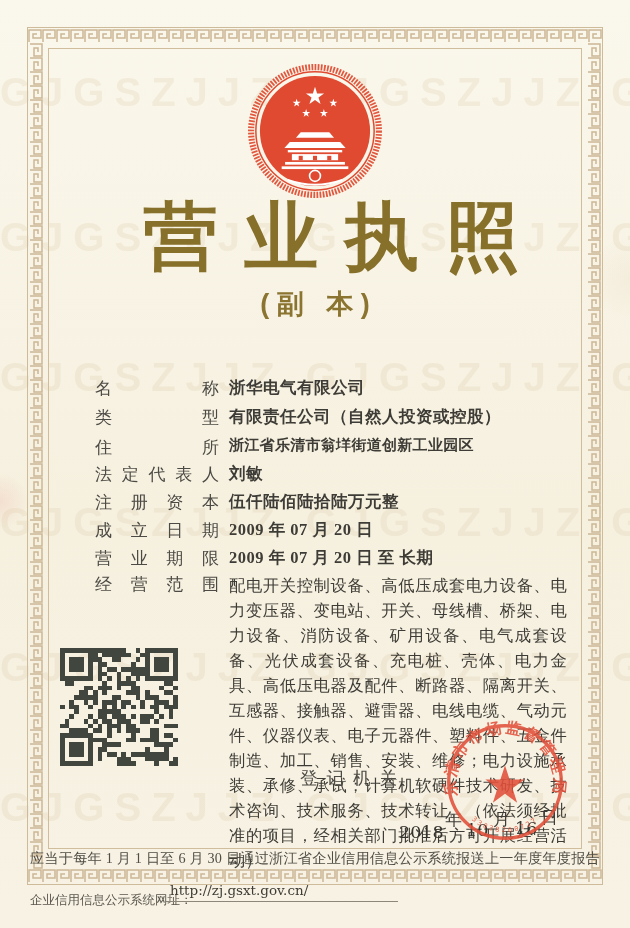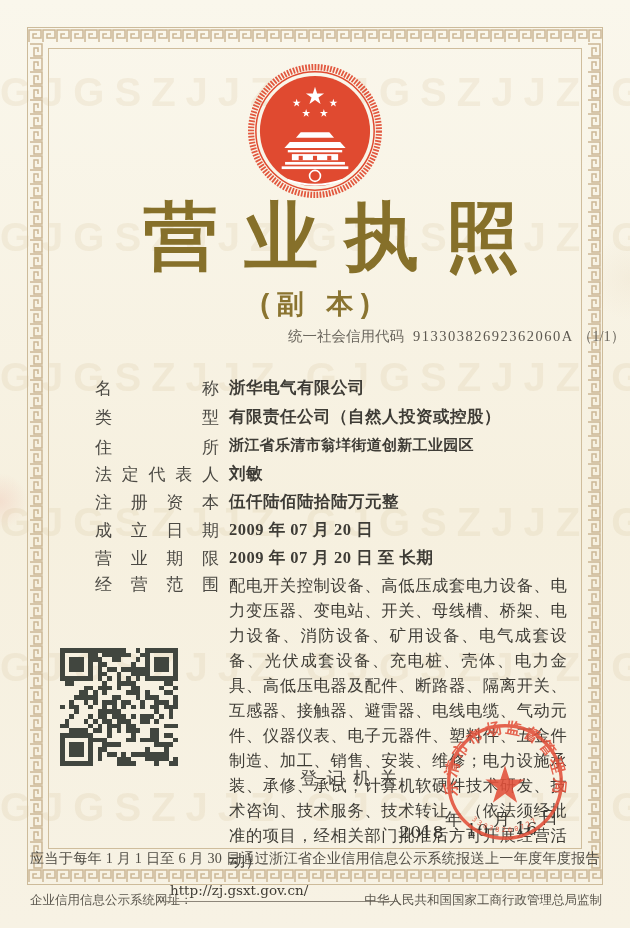--- a/index.html
+++ b/index.html
@@ -307,23 +307,20 @@
     <rect x="97" y="136.5" width="6" height="6.5" fill="#e04a30"></rect>
     <rect x="118" y="136.5" width="6" height="6.5" fill="#e04a30"></rect>
     <rect x="56" y="145.5" width="88" height="4" fill="#ffffff"></rect>
     <rect x="51" y="152" width="98" height="4" fill="#ffffff"></rect>
     <circle cx="100" cy="166" r="8" fill="none" stroke="#ffffff" stroke-width="2.4"></circle>
     <path d="M60 172 Q100 186 140 172" fill="none" stroke="#ffffff" stroke-width="3"></path>
   </svg>
 
   <div class="abs content title">营业执照</div>
   <div class="abs content subtitle">(副 本)</div>
-  <div class="abs content creditline">
-    <span>统一社会信用代码</span><span class="code">91330382692362060A</span><span class="copyidx">（1/1）</span>
-  </div>
 
   <div class="frow content" style="top:377px">
     <span class="flabel">名称</span><span class="fvalue">浙华电气有限公司</span>
   </div>
   <div class="frow content" style="top:406px">
     <span class="flabel">类型</span><span class="fvalue">有限责任公司（自然人投资或控股）</span>
   </div>
   <div class="frow content" style="top:436px">
     <span class="flabel">住所</span><span class="fvalue small">浙江省乐清市翁垟街道创新工业园区</span>
   </div>
@@ -689,15 +686,14 @@
     <text font-size="7" fill="#e2503a" letter-spacing="2.5" font-family="DejaVu Sans Mono, monospace">
       <textPath href="#codeArc" startOffset="50%" text-anchor="middle">33038200727</textPath>
     </text>
   </svg>
 
   <div class="abs content notice">应当于每年 1 月 1 日至 6 月 30 日通过浙江省企业信用信息公示系统报送上一年度年度报告</div>
 
   <div class="abs content footL">企业信用信息公示系统网址：</div>
   <div class="abs content footUrl">http://zj.gsxt.gov.cn/</div>
   <div class="abs content footRule"></div>
-  <div class="abs content footR">中华人民共和国国家工商行政管理总局监制</div>
 
 </div>
 
 </body></html>

